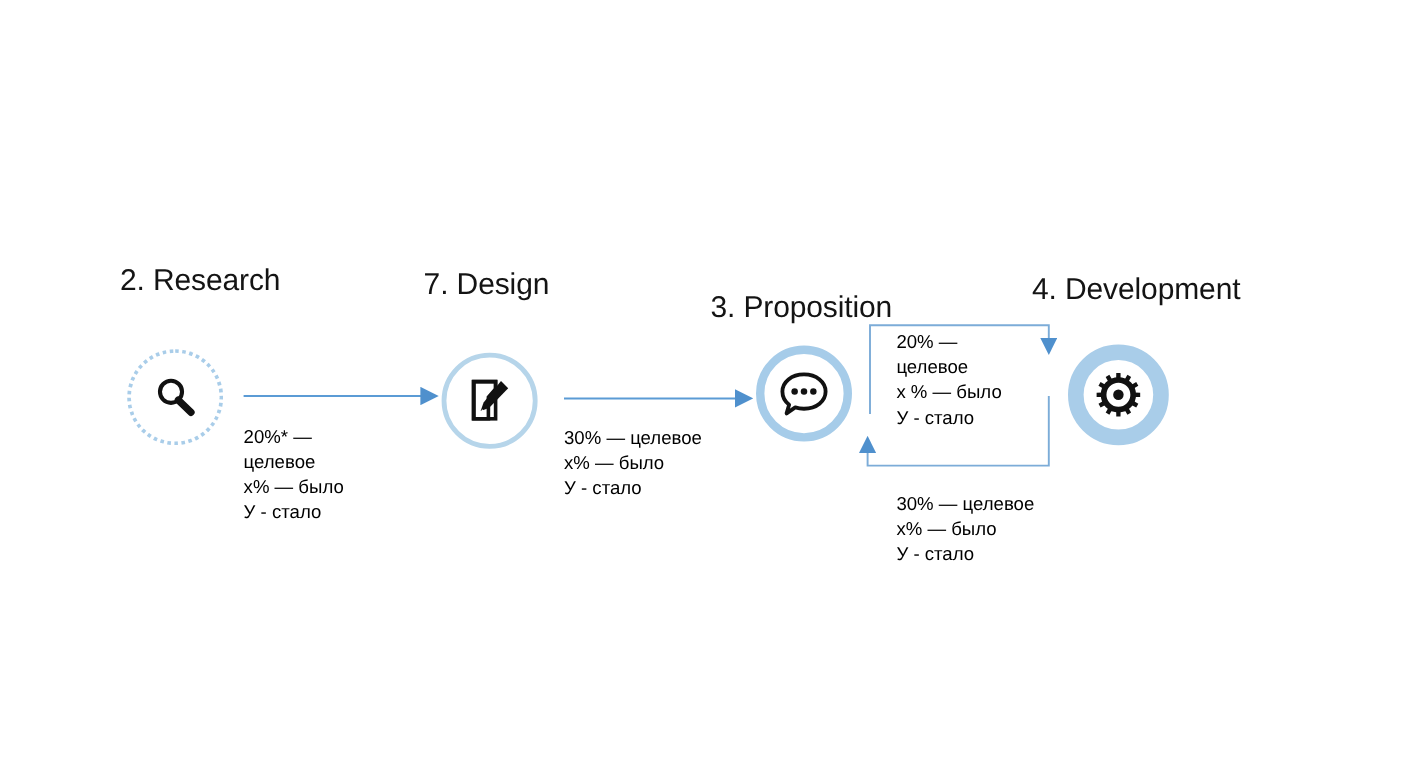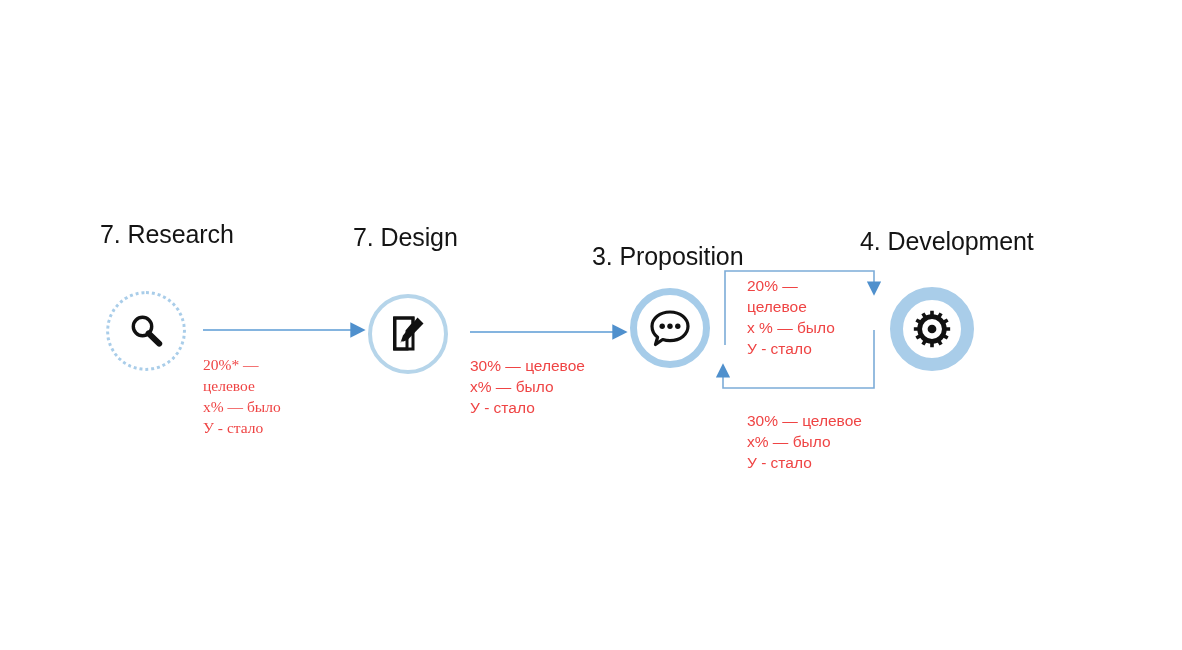--- a/index.html
+++ b/index.html
@@ -72,43 +72,43 @@
     width: 84px; height: 84px;
     border: 13px solid #a9cde9;
   }
 
   
   .metric-block {
     position: absolute;
     font-family: "Liberation Sans", sans-serif;
     font-size: 15.5px;
     line-height: 21px;
-    color: #ef4444;
+    color: #000000;
     white-space: nowrap;
   }
-  #metrics-1 { left: 203px; top: 354px; font-family: Liberation Serif, serif; }
+  #metrics-1 { left: 203px; top: 354px; }
   #metrics-2 { left: 470px; top: 355px; }
   #metrics-3 { left: 747px; top: 275px; }
   #metrics-4 { left: 747px; top: 410px; }
 
   
   #connectors {
     position: absolute;
     left: 0; top: 0;
     width: 1182px;
     height: 650px;
     pointer-events: none;
   }
 </style>
 </head>
 <body>
 
 <div class="stage">
 
-  <div class="step-title" id="title-1">7. Research</div>
+  <div class="step-title" id="title-1">2. Research</div>
   <div class="step-title" id="title-2">7. Design</div>
   <div class="step-title" id="title-3">3. Proposition</div>
   <div class="step-title" id="title-4">4. Development</div>
 
   <svg id="connectors" viewBox="0 0 1182 650" xmlns="http://www.w3.org/2000/svg">
     <defs>
       <marker id="arrowRight" markerWidth="9" markerHeight="9" refX="1" refY="4.5" orient="auto" markerUnits="strokeWidth">
         <path d="M0,0 L9,4.5 L0,9 z" fill="#4f90cd"></path>
       </marker>
       <marker id="arrowDown" markerWidth="9" markerHeight="9" refX="1" refY="4.5" orient="auto" markerUnits="strokeWidth">

